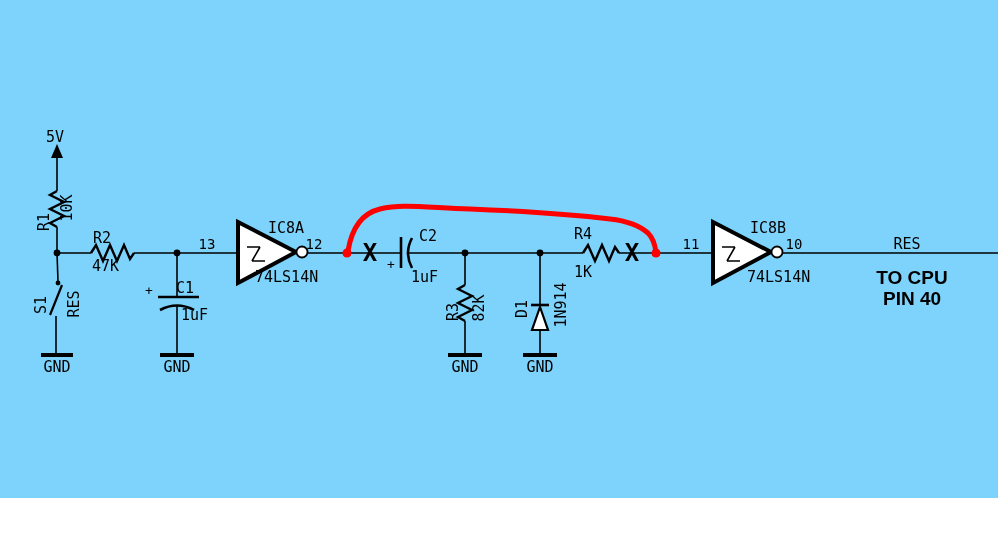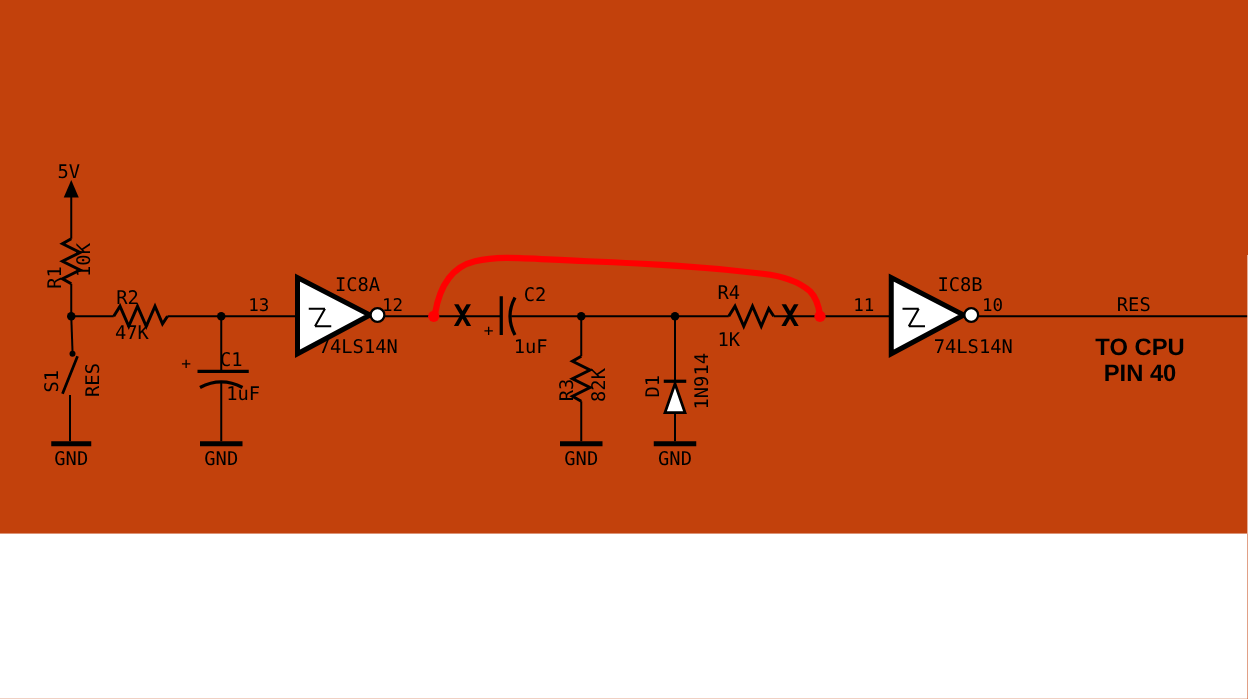--- a/index.html
+++ b/index.html
@@ -1,16 +1,16 @@
 <!DOCTYPE html>
 <html><head>
 <meta charset="utf-8">
 <style>
   html,body{margin:0;padding:0;background:#ffffff;}
-  .canvas-wrap{position:relative;width:998px;height:427px;background:#c2410c;overflow:hidden;}
+  .canvas-wrap{position:relative;width:998px;height:498px;background:#7dd3fc;overflow:hidden;}
   svg text{font-family:"DejaVu Sans Mono","Liberation Mono",monospace;font-size:15px;fill:#000000;}
   svg text.pin{font-size:14px;}
   svg text.small-plus{font-size:13px;}
   svg text.cut-x{font-size:24px;font-weight:bold;}
   svg text.dest{font-family:"Liberation Sans","DejaVu Sans",sans-serif;font-size:19px;font-weight:bold;}
   svg .wire{stroke:#000000;stroke-width:1.6;fill:none;}
   svg .zig{stroke:#000000;stroke-width:2.4;fill:none;stroke-linejoin:miter;}
   svg .plate{stroke:#000000;stroke-width:2.6;fill:none;}
   svg .gndbar{stroke:#000000;stroke-width:4;fill:none;}
   svg .tri{stroke:#000000;stroke-width:4;fill:#ffffff;stroke-linejoin:miter;}

